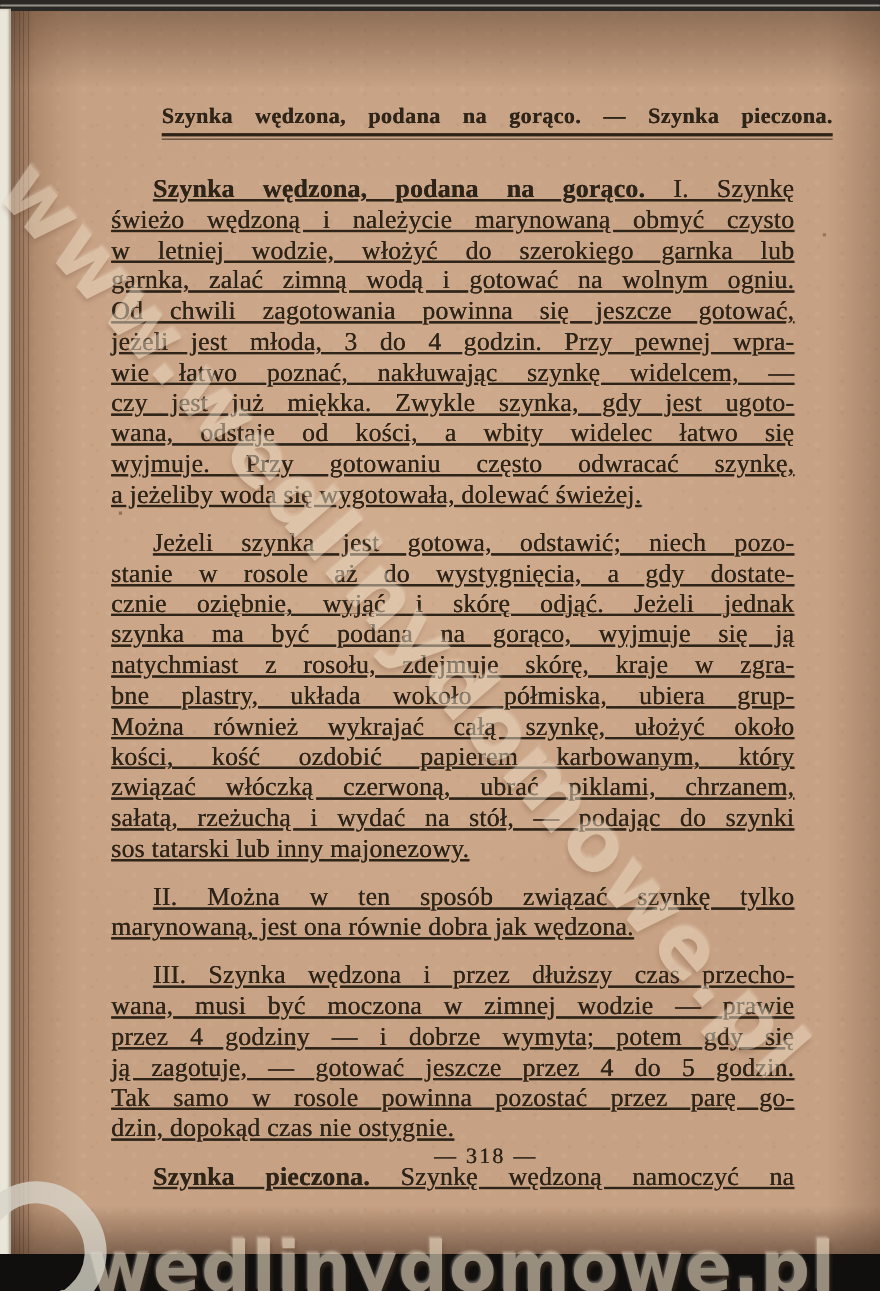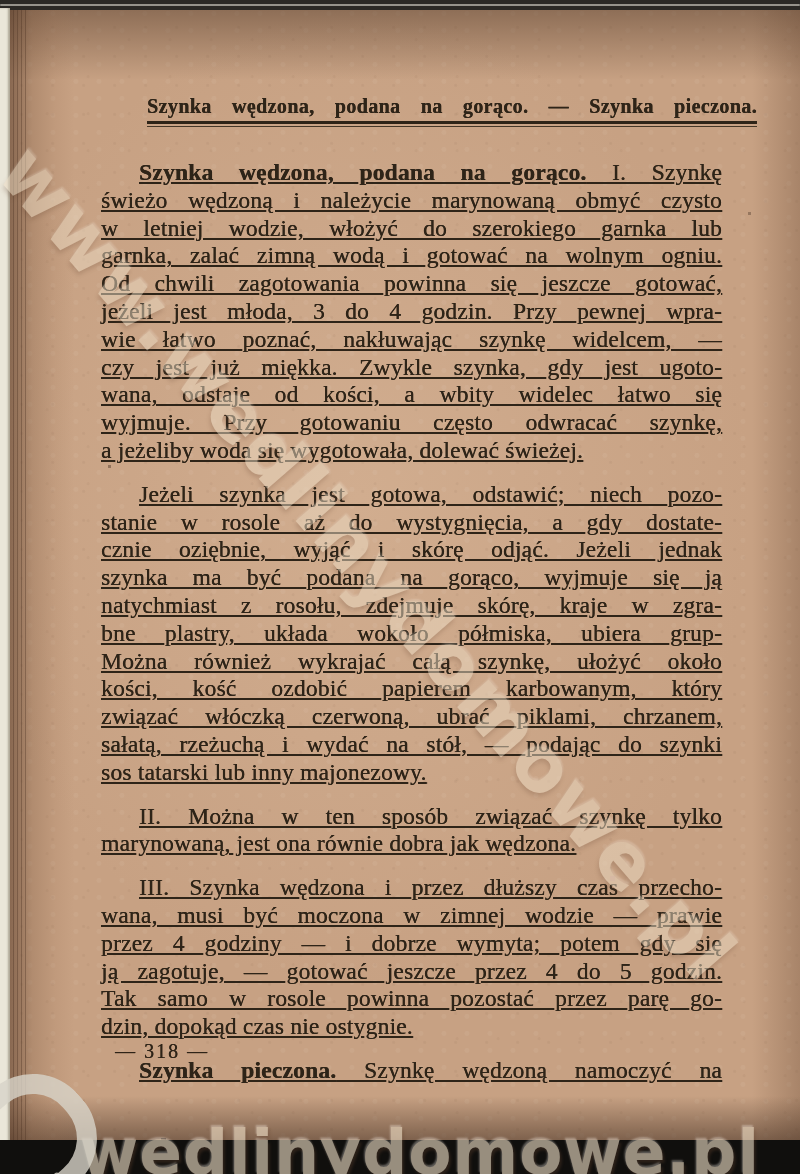--- a/index.html
+++ b/index.html
@@ -66,21 +66,21 @@
     font-size:23.5px; line-height:27.8px; height:27.8px; overflow:visible;
     text-align:justify; text-align-last:justify; white-space:nowrap;
     letter-spacing:.2px; text-shadow:.3px 0 0 currentColor;
   }
   .line.first{text-indent:38px;}
   .line.last{text-align-last:left; white-space:normal;}
   .line b{font-weight:700;}
 
   .page-number{
     position:absolute; left:85px; top:1030px; width:653px; z-index:2;
-    text-align:left; font-size:20px; color:var(--ink); letter-spacing:2px;
+    text-align:center; font-size:20px; color:var(--ink); letter-spacing:2px;
     transform:translateX(30px); text-shadow:.3px 0 0 currentColor;
   }
 
   
   .wm-diagonal{
     position:absolute; left:48px; top:118px; z-index:5; pointer-events:none;
     font-family:"DejaVu Sans","Liberation Sans",sans-serif; font-weight:700;
     font-size:76px; letter-spacing:2px; white-space:nowrap;
     color:var(--watermark_light); opacity:.5;
     transform:rotate(49deg); transform-origin:0 0;

